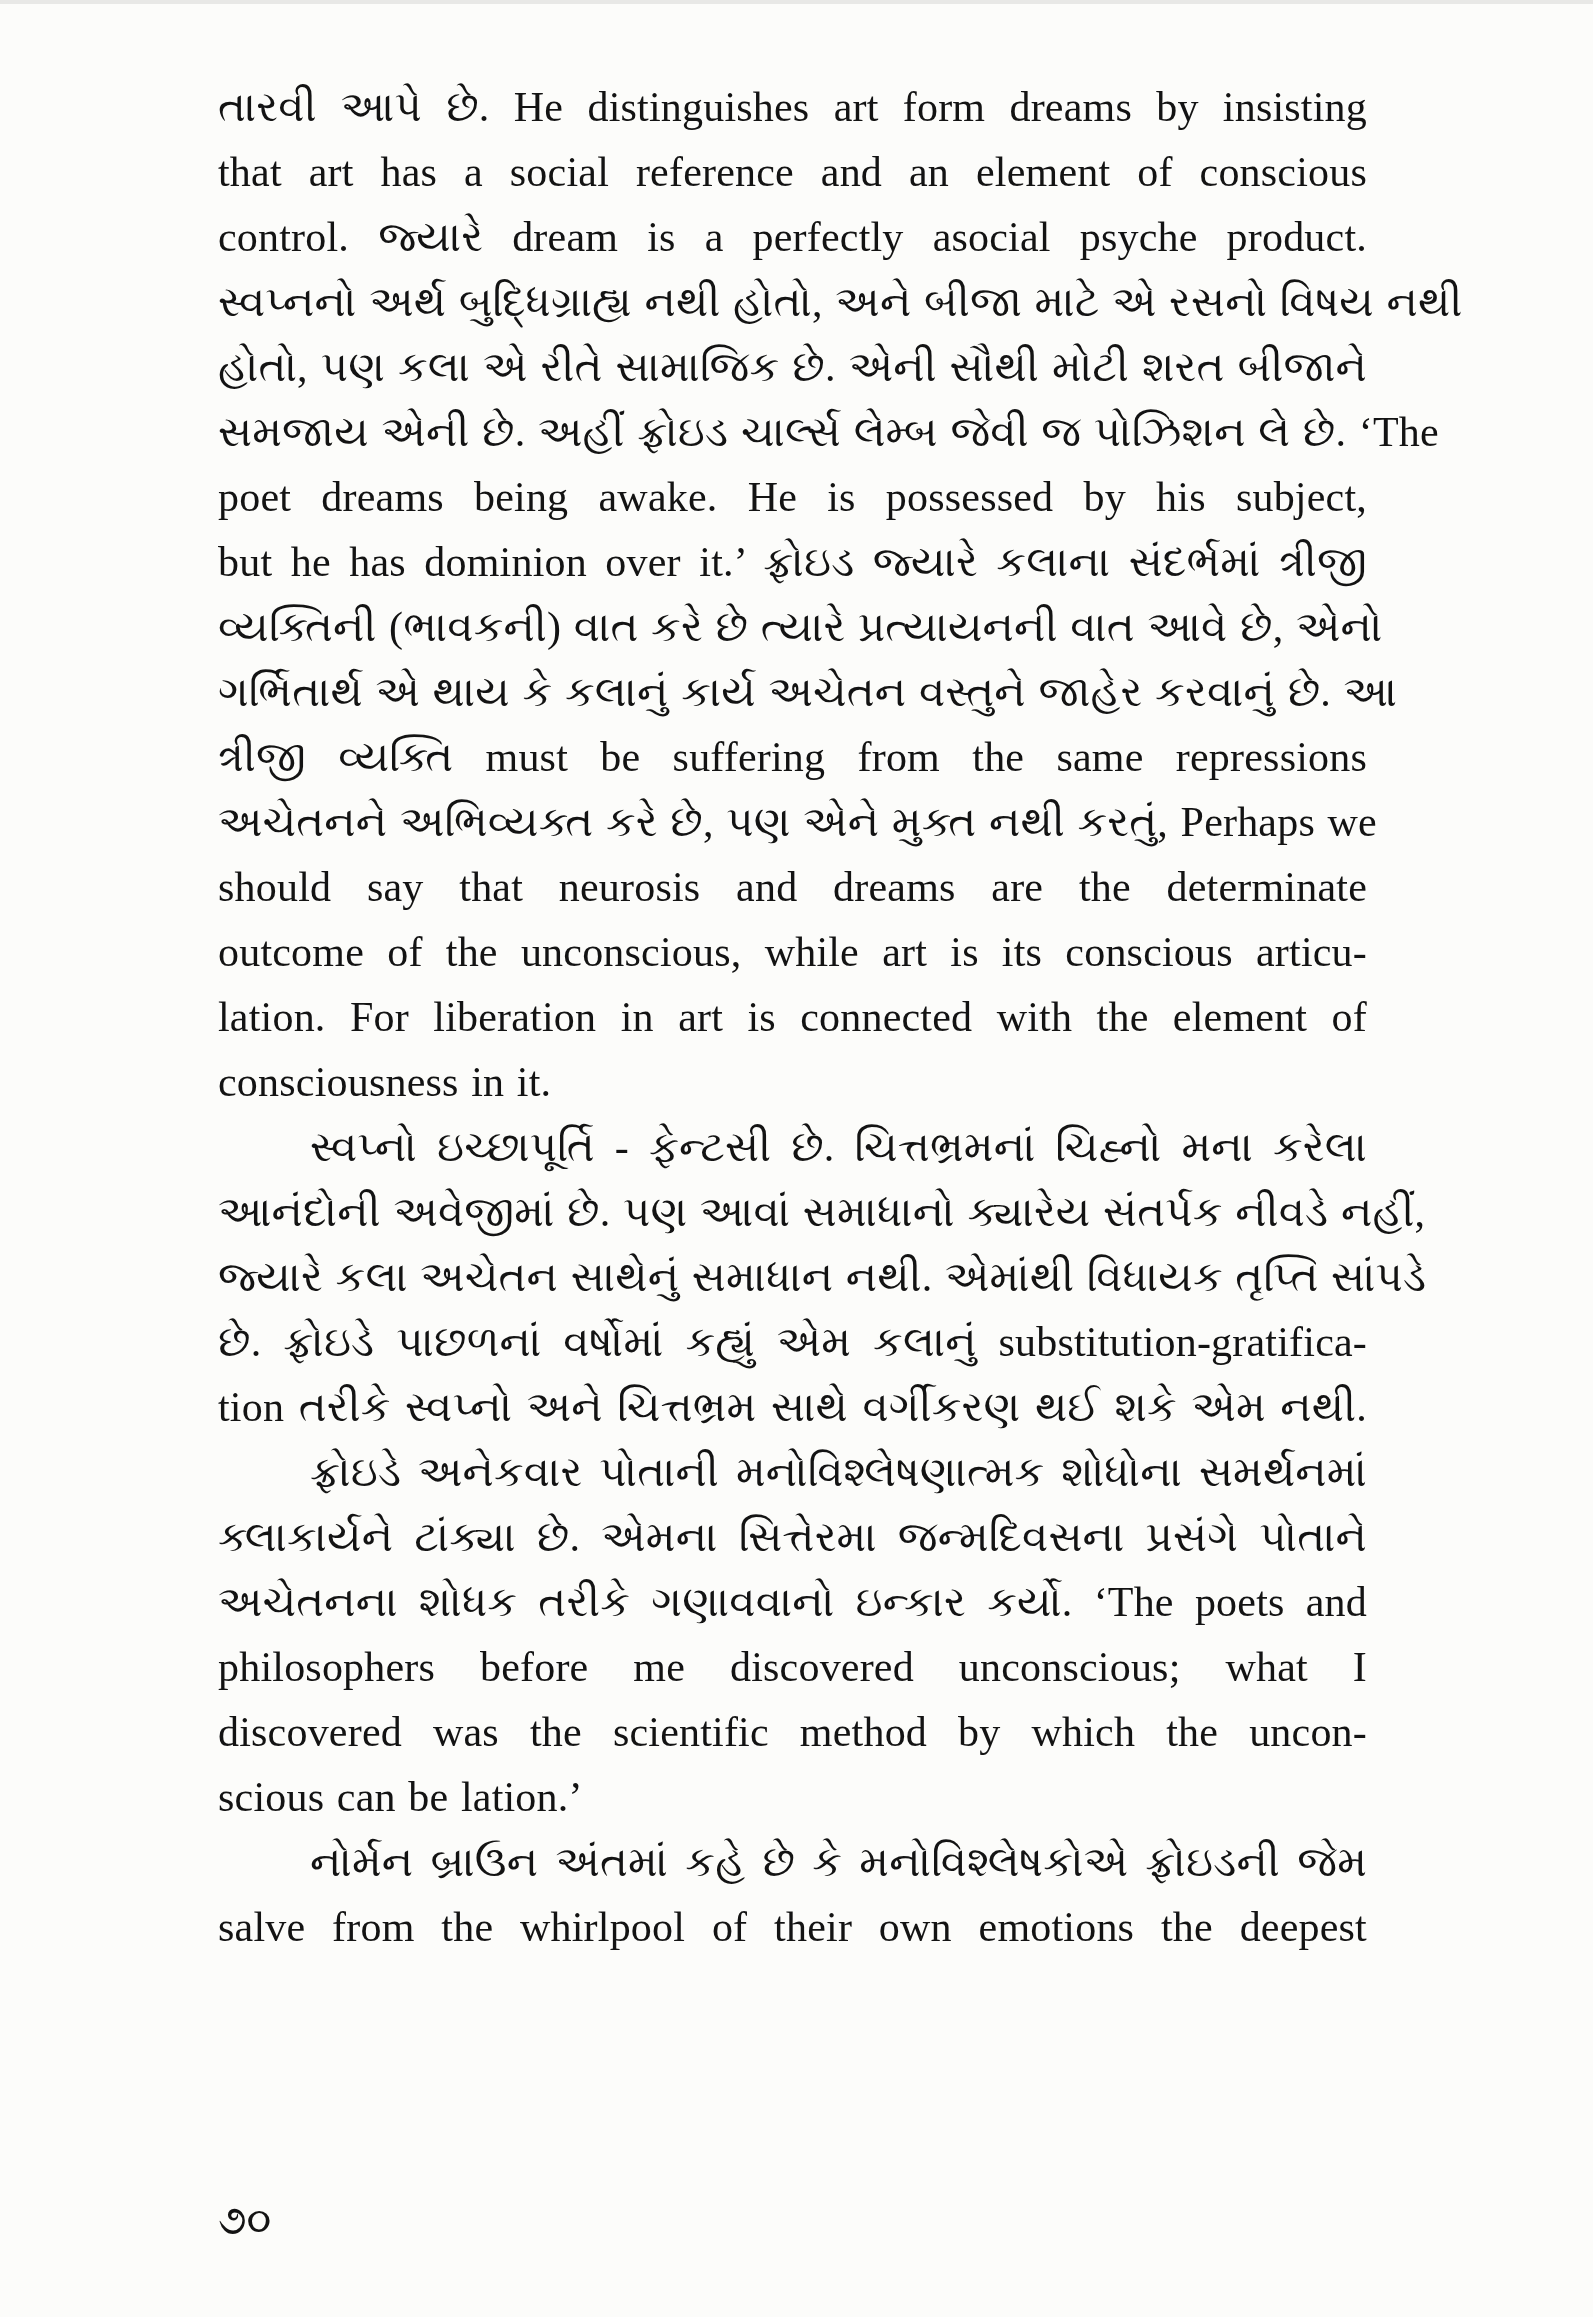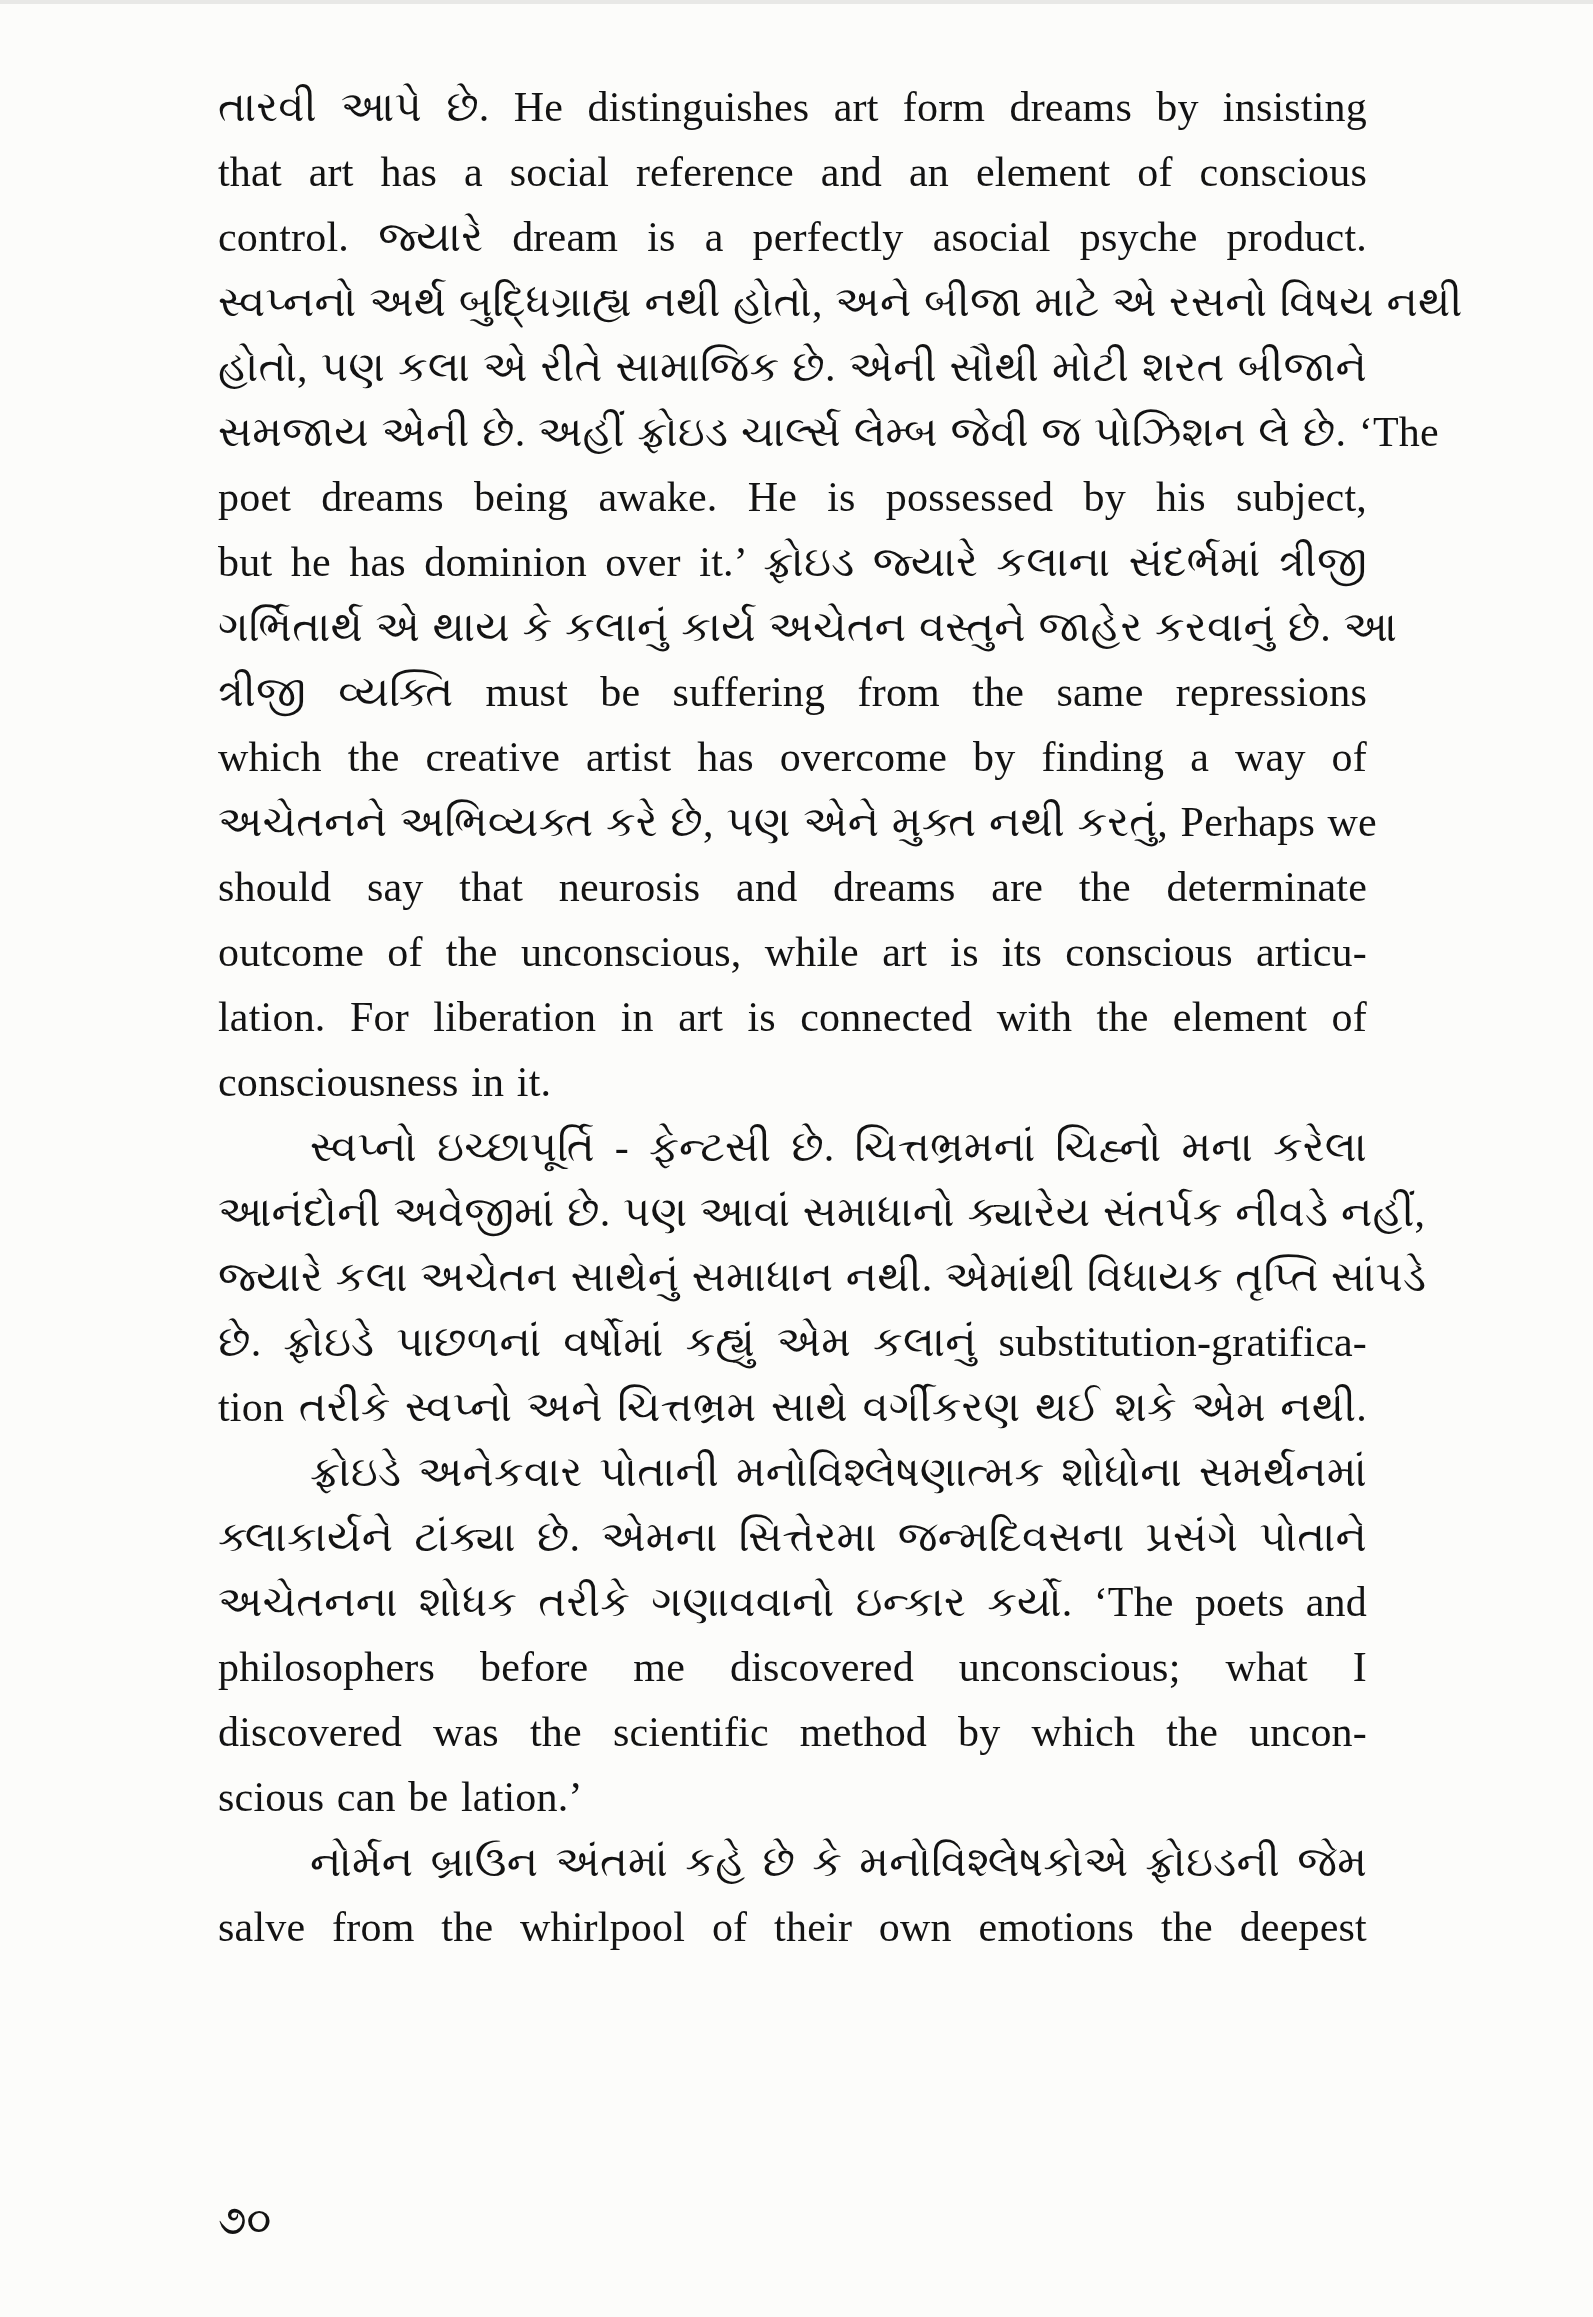--- a/index.html
+++ b/index.html
@@ -58,23 +58,23 @@
 
     <div>
       <div class="ln">તારવી આપે છે. He distinguishes art form dreams by insisting</div>
       <div class="ln">that art has a social reference and an element of conscious</div>
       <div class="ln">control. જ્યારે dream is a perfectly asocial psyche product.</div>
       <div class="ln">સ્વપ્નનો અર્થ બુદ્ધિગ્રાહ્ય નથી હોતો, અને બીજા માટે એ રસનો વિષય નથી</div>
       <div class="ln">હોતો, પણ કલા એ રીતે સામાજિક છે. એની સૌથી મોટી શરત બીજાને</div>
       <div class="ln">સમજાય એની છે. અહીં ફ્રોઇડ ચાર્લ્સ લેમ્બ જેવી જ પોઝિશન લે છે. ‘The</div>
       <div class="ln">poet dreams being awake. He is possessed by his subject,</div>
       <div class="ln">but he has dominion over it.’ ફ્રોઇડ જ્યારે કલાના સંદર્ભમાં ત્રીજી</div>
+      <div class="ln">વ્યક્તિની (ભાવકની) વાત કરે છે ત્યારે પ્રત્યાયનની વાત આવે છે, એનો</div>
       <div class="ln">ગર્ભિતાર્થ એ થાય કે કલાનું કાર્ય અચેતન વસ્તુને જાહેર કરવાનું છે. આ</div>
       <div class="ln">ત્રીજી વ્યક્તિ must be suffering from the same repressions</div>
-      <div class="ln">which the creative artist has overcome by finding a way of</div>
       <div class="ln">અચેતનને અભિવ્યક્ત કરે છે, પણ એને મુક્ત નથી કરતું, Perhaps we</div>
       <div class="ln">should say that neurosis and dreams are the determinate</div>
       <div class="ln">outcome of the unconscious, while art is its conscious articu-</div>
       <div class="ln">lation. For liberation in art is connected with the element of</div>
       <div class="ln end">consciousness in it.</div>
     </div>
 
     <div>
       <div class="ln indent">સ્વપ્નો ઇચ્છાપૂર્તિ - ફેન્ટસી છે. ચિત્તભ્રમનાં ચિહ્નો મના કરેલા</div>
       <div class="ln">આનંદોની અવેજીમાં છે. પણ આવાં સમાધાનો ક્યારેય સંતર્પક નીવડે નહીં,</div>

